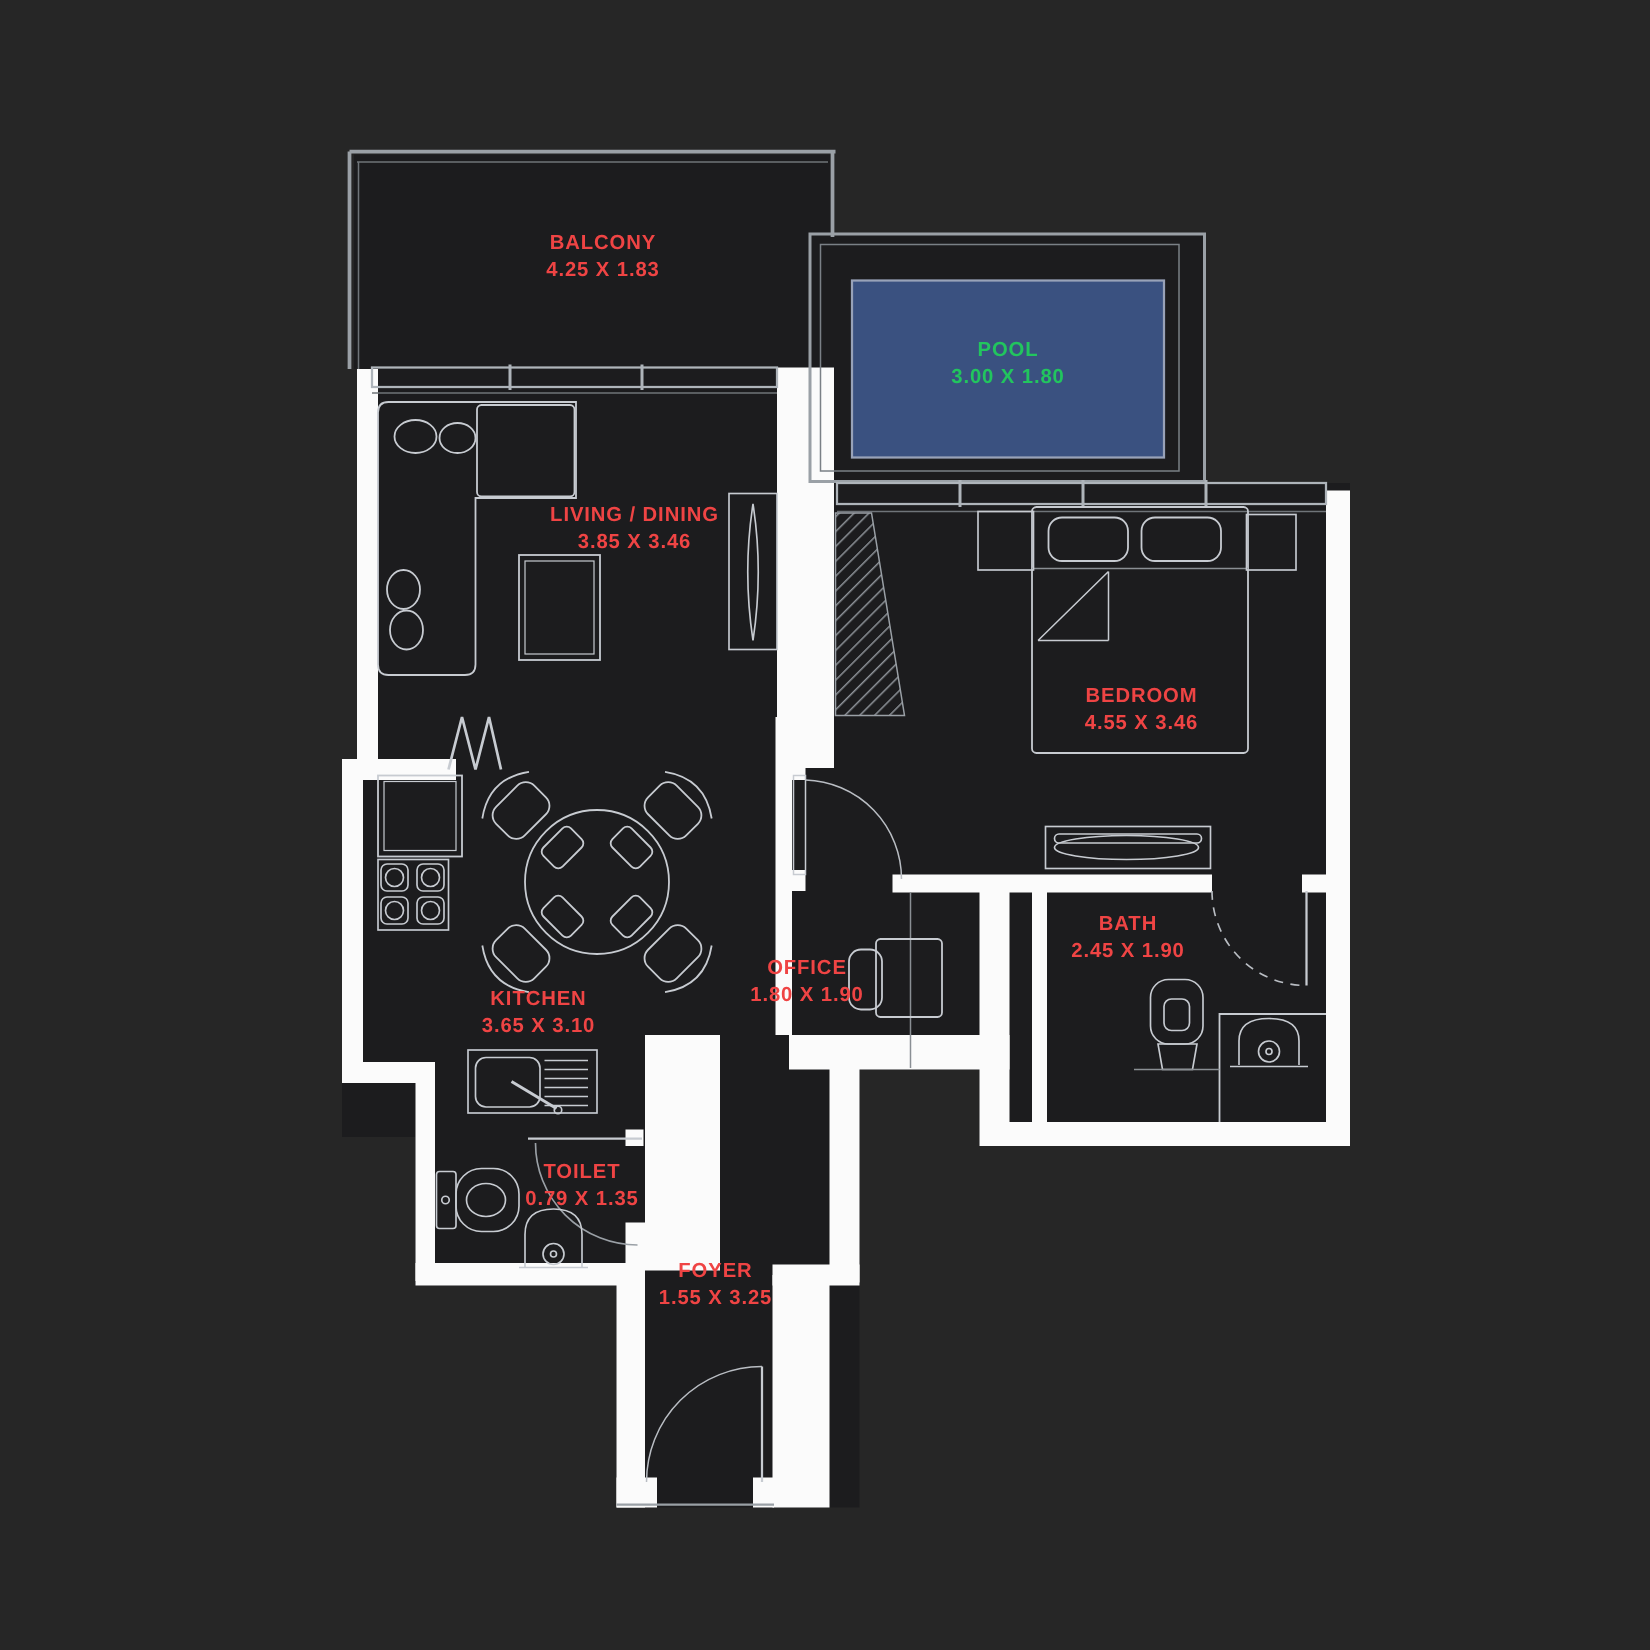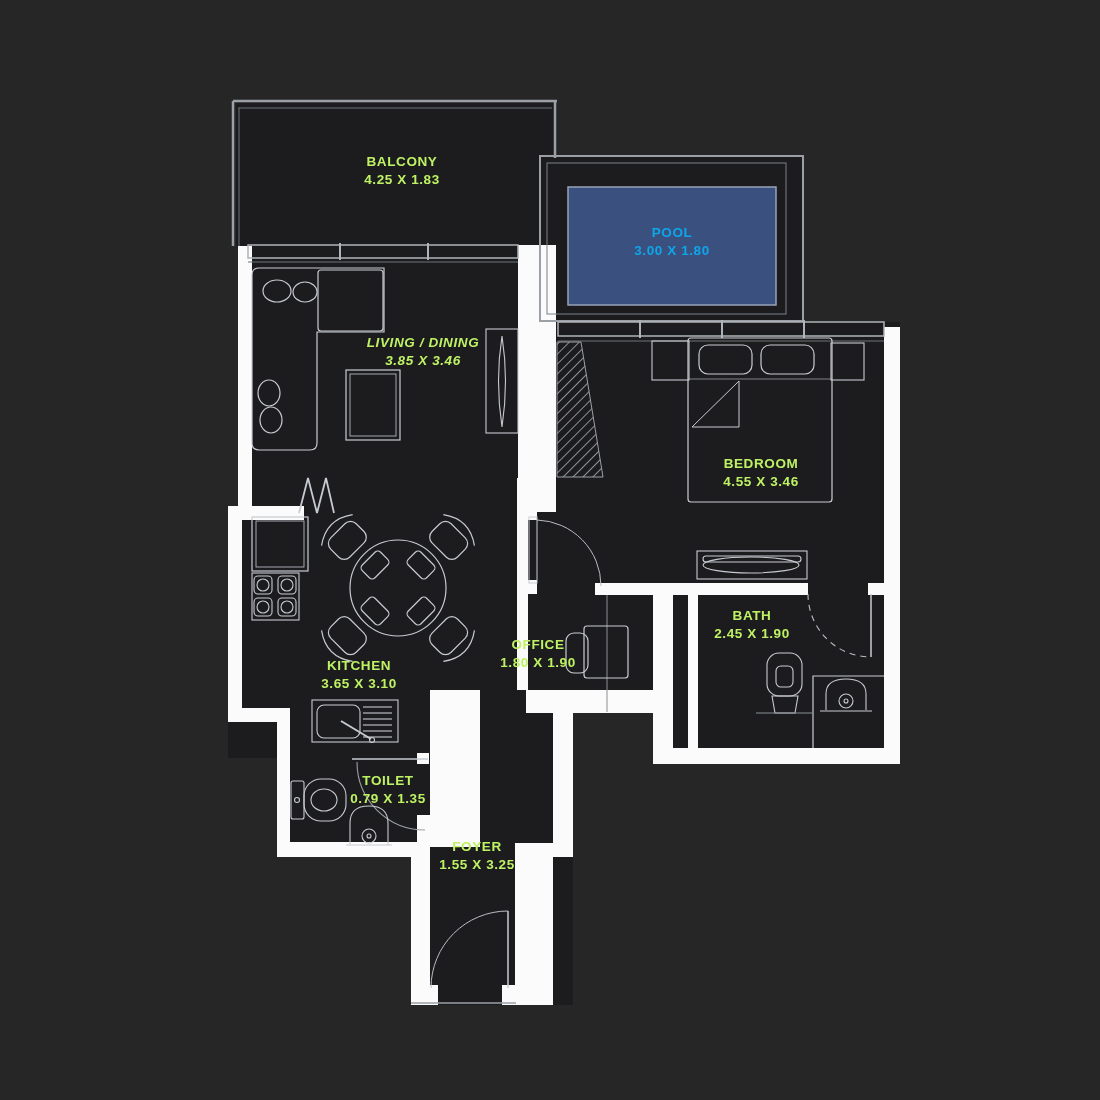--- a/index.html
+++ b/index.html
@@ -1,28 +1,28 @@
 <!DOCTYPE html>
 <html><head>
 <meta charset="utf-8">
 <style>
   html,body{margin:0;padding:0;background:#262626;}
   .stage{position:relative;width:1100px;height:1100px;background:#262626;overflow:hidden;
          font-family:"Liberation Sans", sans-serif;}
   .stage svg{position:absolute;left:0;top:0;}
   .labels{position:absolute;left:0;top:0;width:100%;height:100%;pointer-events:none;}
   .room-label{position:absolute;transform:translate(-50%,-50%);text-align:center;
-              color:#bef264;font-size:13.5px;font-weight:600;letter-spacing:.6px;
+              color:#ef4444;font-size:13.5px;font-weight:600;letter-spacing:.6px;
               line-height:18px;white-space:nowrap;}
   .room-label span{display:block;}
-  .room-label.pool{color:#0ea5e9;}
+  .room-label.pool{color:#22c55e;}
   
   .lab-balcony{left:402px;top:171px;}
   .lab-pool{left:672px;top:242px;}
-  .lab-living{left:423px;top:352px;font-style:italic;}
+  .lab-living{left:423px;top:352px;}
   .lab-bedroom{left:761px;top:451px;margin-top:22px;}
   .lab-kitchen{left:359px;top:675px;}
   .lab-office{left:538px;top:654px;}
   .lab-bath{left:752px;top:625px;}
   .lab-toilet{left:388px;top:790px;}
   .lab-foyer{left:477px;top:856px;}
 </style>
 </head>
 <body>
 

